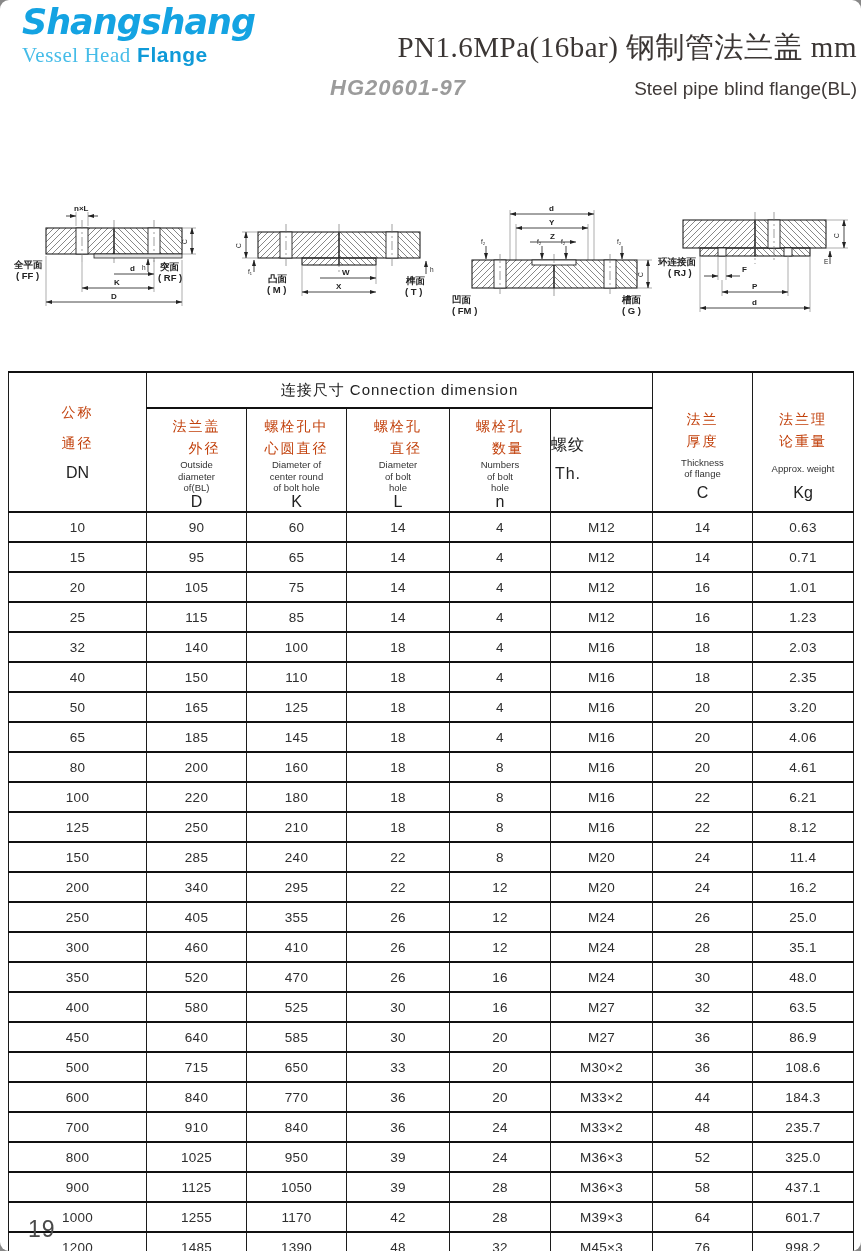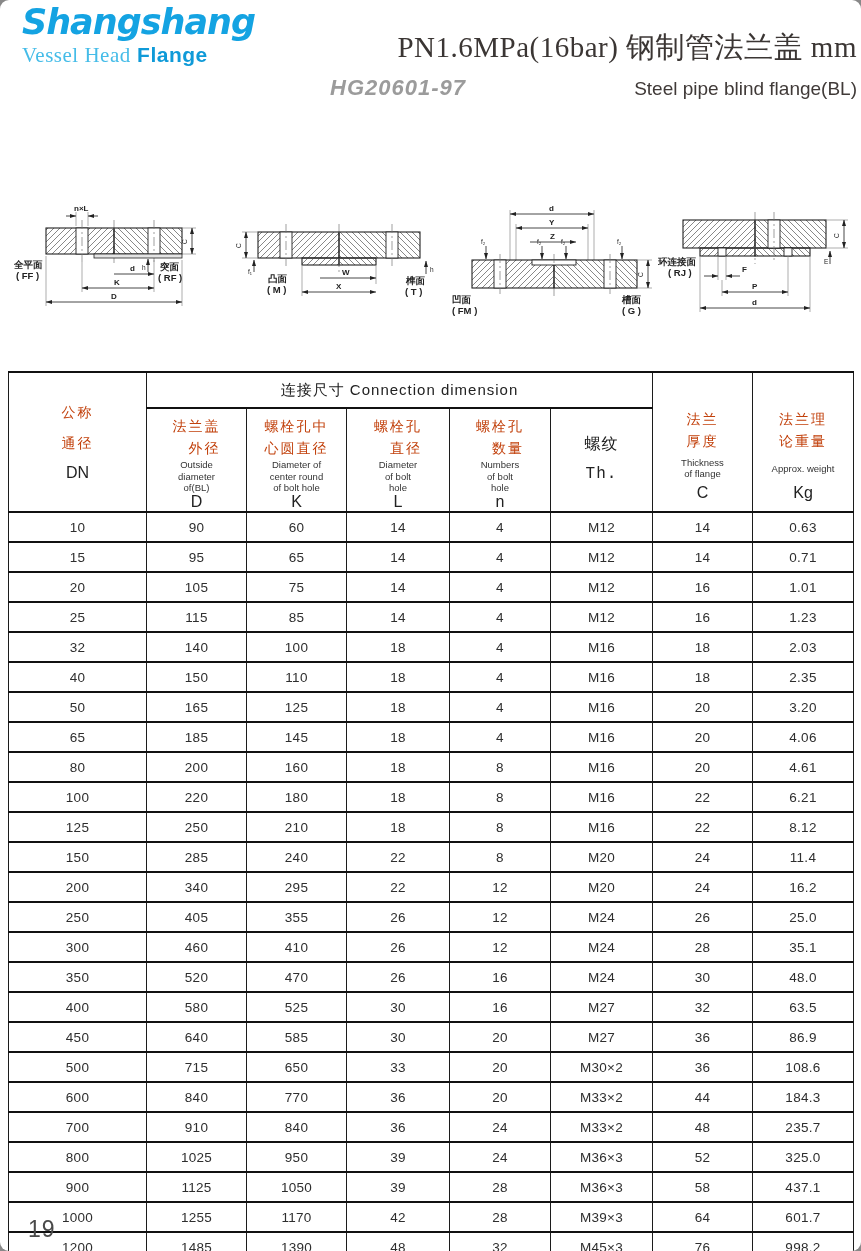--- a/index.html
+++ b/index.html
@@ -40,21 +40,21 @@
   table.spec th,table.spec td{border-left:1px solid #1c1c1c;border-right:1px solid #1c1c1c;
       border-top:2px solid #111;border-bottom:2px solid #111;padding:0;font-weight:normal;}
   .spanhead{height:34px;font-size:15px;letter-spacing:1px;color:#222;text-align:center;}
   .hcell{height:102px;box-sizing:border-box;display:flex;flex-direction:column;
          justify-content:space-between;align-items:center;padding:7px 2px 22px;}
   .hcell-tall{height:138px;box-sizing:border-box;display:flex;flex-direction:column;
          align-items:center;padding:36px 2px 9px;justify-content:space-between;}
   .hcell-dn{height:138px;box-sizing:border-box;display:flex;flex-direction:column;
          align-items:center;justify-content:center;gap:9px;}
   .hcell-th{height:102px;box-sizing:border-box;display:flex;flex-direction:column;
-         align-items:center;justify-content:center;font-family:Liberation Mono, monospace;}
+         align-items:flex-start;justify-content:center;}
   .cn{font-size:14px;color:#c2410c;letter-spacing:2px;line-height:1.55;white-space:pre-line;text-align:right;}
   .en{font-size:9.5px;color:#333;line-height:1.18;white-space:pre-line;text-align:center;}
   .letter{font-size:16px;color:#222;}
   .thread{font-size:16px;color:#222;letter-spacing:1px;line-height:1.8;white-space:pre-line;text-align:center;}
   table.spec td{height:28px;text-align:center;vertical-align:middle;font-size:13.5px;color:#2e2e2e;letter-spacing:0.3px;}
 
   .pagenum{position:absolute;left:28px;top:1216px;font-size:23px;color:#4a4a4a;letter-spacing:1px;}
 </style>
 </head>
 <body>

